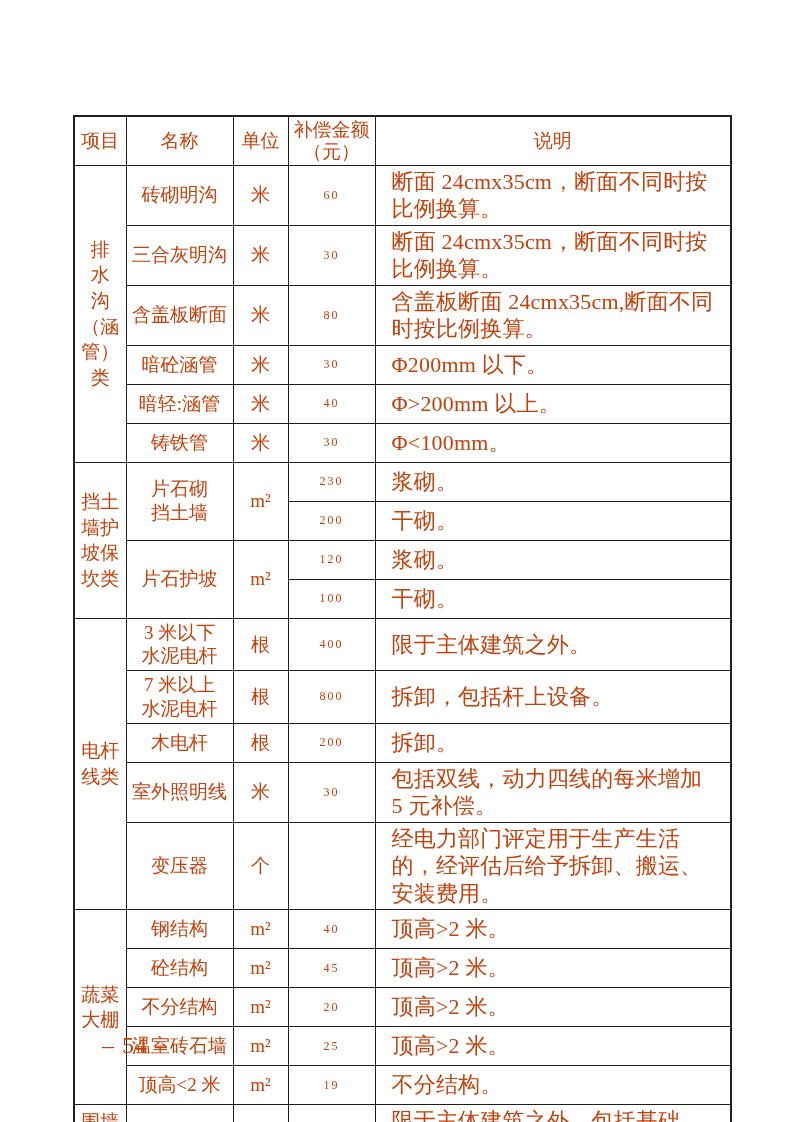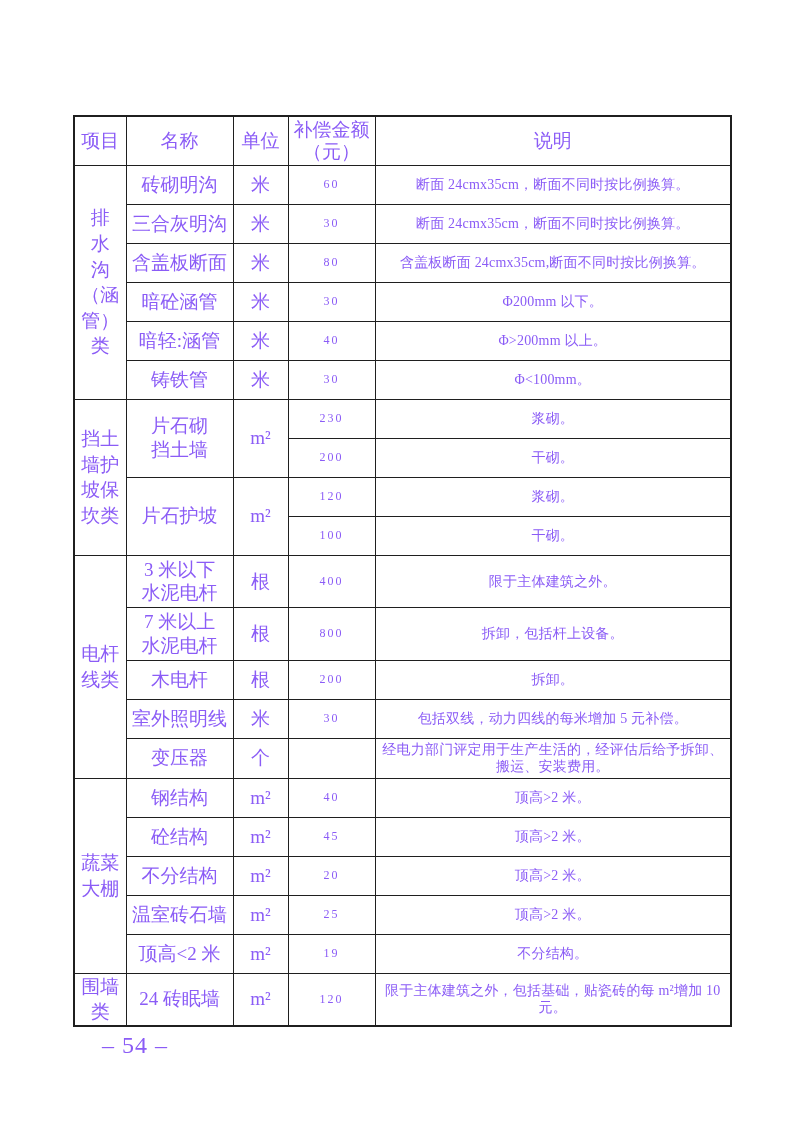--- a/index.html
+++ b/index.html
@@ -2,21 +2,21 @@
 <html><head>
 <meta charset="utf-8">
 <style>
   html, body { margin: 0; padding: 0; background: #ffffff; }
   .page {
     position: relative;
     width: 793px;
     height: 1122px;
     background: #ffffff;
     font-family: "Liberation Serif", "DejaVu Serif", serif;
-    color: #8b5cf6;
+    color: #c2410c;
     overflow: hidden;
   }
   table.comp-table {
     position: absolute;
     left: 73px;
     top: 115px;
     width: 657px;
     border-collapse: collapse;
     table-layout: fixed;
     border: 2px solid #1f1f1f;
@@ -35,23 +35,23 @@
     font-family: "Liberation Sans", "DejaVu Sans", sans-serif;
     height: 41px;
     line-height: 1.15;
   }
   .comp-table td { height: 34px; }
   .comp-table td.cat  { line-height: 1.35; padding: 0 1px; }
   .comp-table td.name { }
   .comp-table td.unit { }
   .comp-table td.amount { letter-spacing: 2px; font-size: 12px; }
   .comp-table td.note {
-    text-align: center;
-    font-size: 14px;
-    padding: 2px 0;
+    text-align: left;
+    font-size: 22px;
+    padding: 2px 16px;
     white-space: normal;
     letter-spacing: 0.2px;
   }
   .page-number {
     position: absolute;
     left: 102px;
     top: 1032px;
     font-size: 24px;
     letter-spacing: 1px;
   }

